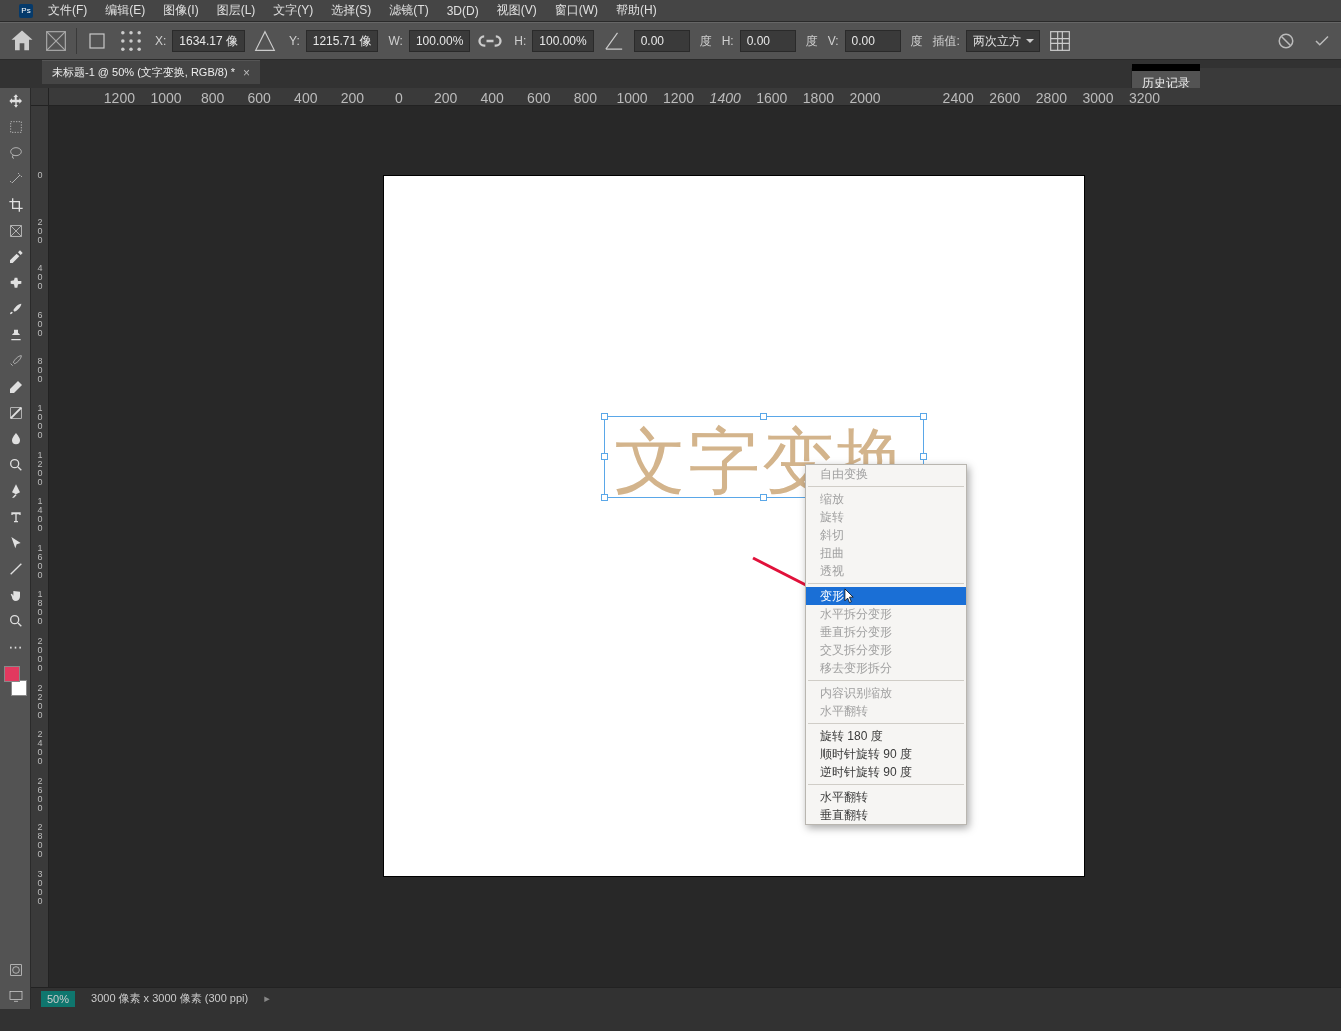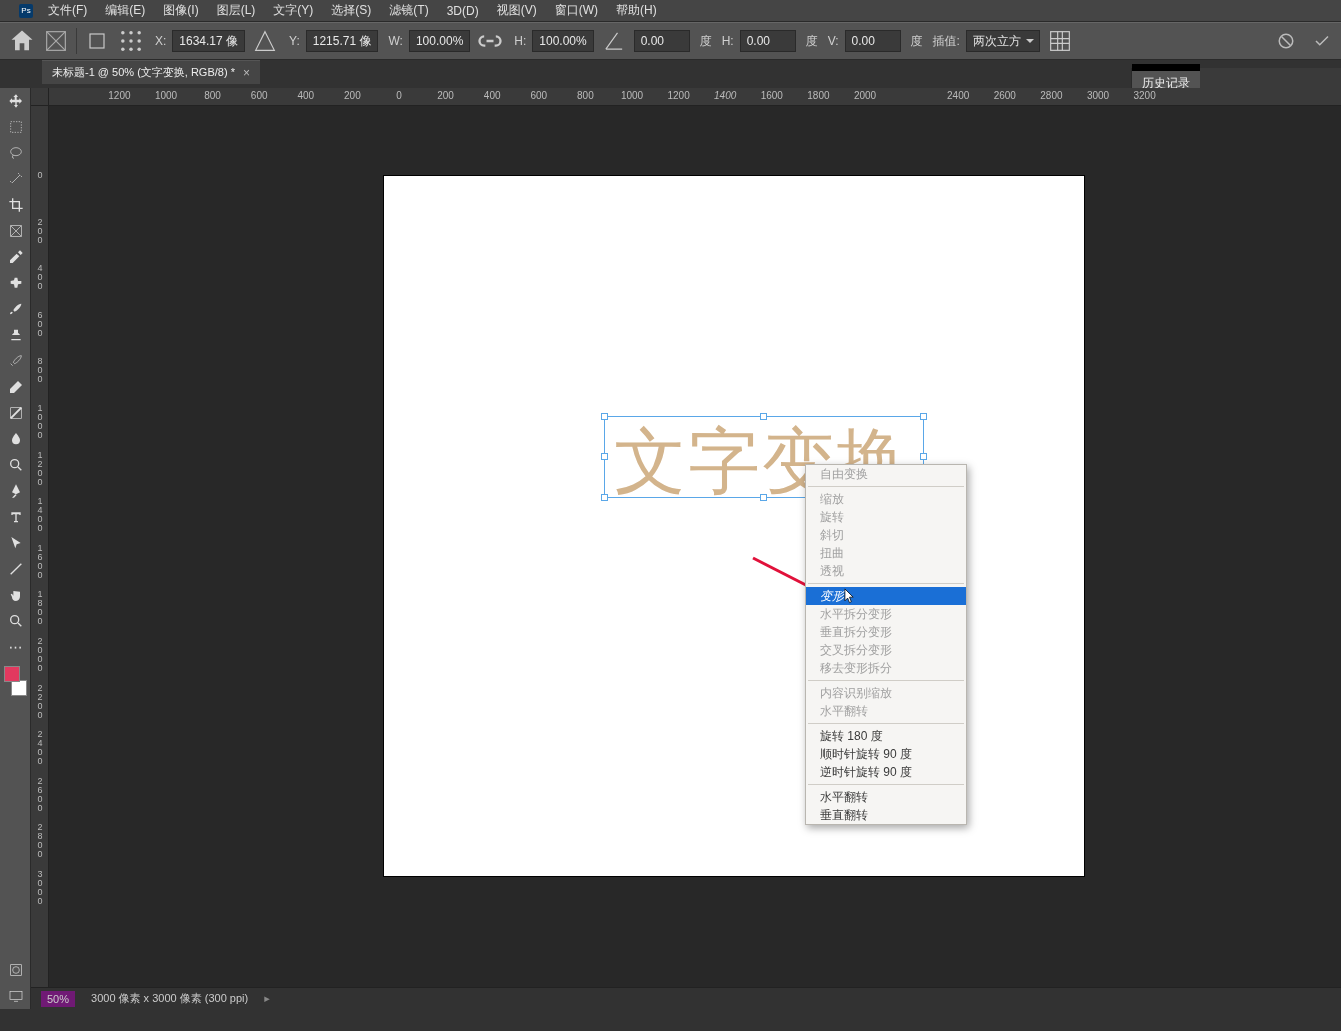--- a/index.html
+++ b/index.html
@@ -26,21 +26,21 @@
 .ltools .t svg{width:16px;height:16px}
 .ltools .swatch{position:relative;width:31px;height:32px;margin-top:6px}
 .ltools .swatch .bg{position:absolute;right:4px;bottom:2px;width:16px;height:16px;background:#fff;border:1px solid #888}
 .ltools .swatch .fg{position:absolute;left:4px;top:0;width:16px;height:16px;background:#e2395f;border:1px solid #888}
 .ltools .foot{position:absolute;bottom:0;left:0;width:31px}
 .ltools .foot .t{height:26px}
 .workspace{position:absolute;left:31px;top:0;right:0;bottom:0;background:#282828}
 .hruler{position:absolute;left:18px;top:0;right:0;height:18px;background:#3a3a3a;border-bottom:1px solid #222;overflow:hidden}
 .vruler{position:absolute;left:0;top:18px;width:18px;bottom:0;background:#3a3a3a;border-right:1px solid #222;overflow:hidden}
 .rcorner{position:absolute;left:0;top:0;width:18px;height:18px;background:#3a3a3a;border-right:1px solid #222;border-bottom:1px solid #222}
-.hruler .tick{position:absolute;top:2px;font-size:10px;color:#bbb;transform:translateX(-50%)}
+.hruler .tick{position:absolute;top:2px;font-size:14px;color:#bbb;transform:translateX(-50%)}
 .vruler .tick{position:absolute;left:1px;font-size:9px;color:#bbb;line-height:9px;width:16px;word-break:break-all;text-align:center}
 .scrollarea{position:absolute;left:18px;top:18px;right:0;bottom:0;overflow:hidden}
 .canvas{position:absolute;left:335px;top:70px;width:700px;height:700px;background:#fff;box-shadow:0 0 0 1px #000}
 .bbox{position:absolute;left:555px;top:310px;width:320px;height:82px;border:1px solid #5aa7e8}
 .bbox .h{position:absolute;width:7px;height:7px;background:#fff;border:1px solid #5aa7e8}
 .bbox .tl{left:-4px;top:-4px}.bbox .tm{left:50%;top:-4px;margin-left:-4px}.bbox .tr{right:-4px;top:-4px}
 .bbox .ml{left:-4px;top:50%;margin-top:-4px}.bbox .mr{right:-4px;top:50%;margin-top:-4px}
 .bbox .bl{left:-4px;bottom:-4px}.bbox .bm{left:50%;bottom:-4px;margin-left:-4px}.bbox .br{right:-4px;bottom:-4px}
 .canvastext{position:absolute;left:565px;top:308px;font-size:72px;color:#d3b48c;font-family:"SimSun","宋体",serif;letter-spacing:2px;white-space:nowrap}
 .ctxmenu{position:absolute;left:756px;top:358px;width:162px;background:#f6f5f3;border:1px solid #b9b6b0;box-shadow:2px 3px 8px rgba(0,0,0,0.35);font-size:12px;color:#4a4a4a}
@@ -53,21 +53,21 @@
 .arrow svg{width:100%;height:100%}
 .rpanel{position:absolute;right:0;top:68px;width:210px;background:#535353;border-left:1px solid #2a2a2a;height:170px}
 .rpanel .tabrow{height:28px;background:#3a3a3a;display:flex;align-items:flex-end}
 .rpanel .tab{background:#535353;padding:4px 10px;font-size:12px;color:#eee;border-top:7px solid #000000}
 .rpanel .body{padding:6px 4px}
 .rpanel .row{height:26px;display:flex;align-items:center;gap:6px;padding:0 4px;color:#e0e0e0;font-size:12px}
 .rpanel .row .sw{width:18px;height:18px;display:flex;align-items:center;justify-content:center;background:#444;border:1px solid #333}
 .rpanel .row .thumb{width:24px;height:20px;background:#fff;border:1px solid #888}
 .rpanel .row svg{width:14px;height:14px}
 .statusbar{position:absolute;left:31px;bottom:0;right:0;height:22px;background:#323232;border-top:1px solid #222;display:flex;align-items:center;padding:0 10px;gap:16px;font-size:11px;color:#ccc}
-.statusbar .z{background:#701a75;padding:2px 6px}
+.statusbar .z{background:#0f766e;padding:2px 6px}
 .edgehandle{position:absolute;left:0;top:50px;width:6px;height:40px;background:#535353;border:1px solid #2a2a2a;border-left:none}
 </style>
 </head>
 <body>
 
 <div class="menubar">
   <div class="logo">Ps</div>
   <div class="mi">文件(F)</div>
   <div class="mi">编辑(E)</div>
   <div class="mi">图像(I)</div>
@@ -454,21 +454,21 @@
 
       <div class="ctxmenu" id="ctxmenu">
           <div class="it">自由变换</div>
           <div class="div"></div>
           <div class="it">缩放</div>
           <div class="it">旋转</div>
           <div class="it">斜切</div>
           <div class="it">扭曲</div>
           <div class="it">透视</div>
           <div class="div"></div>
-          <div class="it en hl" style="position: relative; font-style: italic;">变形<span class="cur" style="position: absolute; left: 38px; top: 1px;"><svg viewBox="0 0 12 18">
+          <div class="it en hl" style="position: relative;">变形<span class="cur" style="position: absolute; left: 38px; top: 1px;"><svg viewBox="0 0 12 18">
                 <path d="M1 1l0 13 3-3 2 5 2-1-2-5 4 0z" fill="#fff" stroke="#000" stroke-width="0.8"></path>
               </svg></span></div>
           <div class="it">水平拆分变形</div>
           <div class="it">垂直拆分变形</div>
           <div class="it">交叉拆分变形</div>
           <div class="it">移去变形拆分</div>
           <div class="div"></div>
           <div class="it">内容识别缩放</div>
           <div class="it">水平翻转</div>
           <div class="div"></div>

